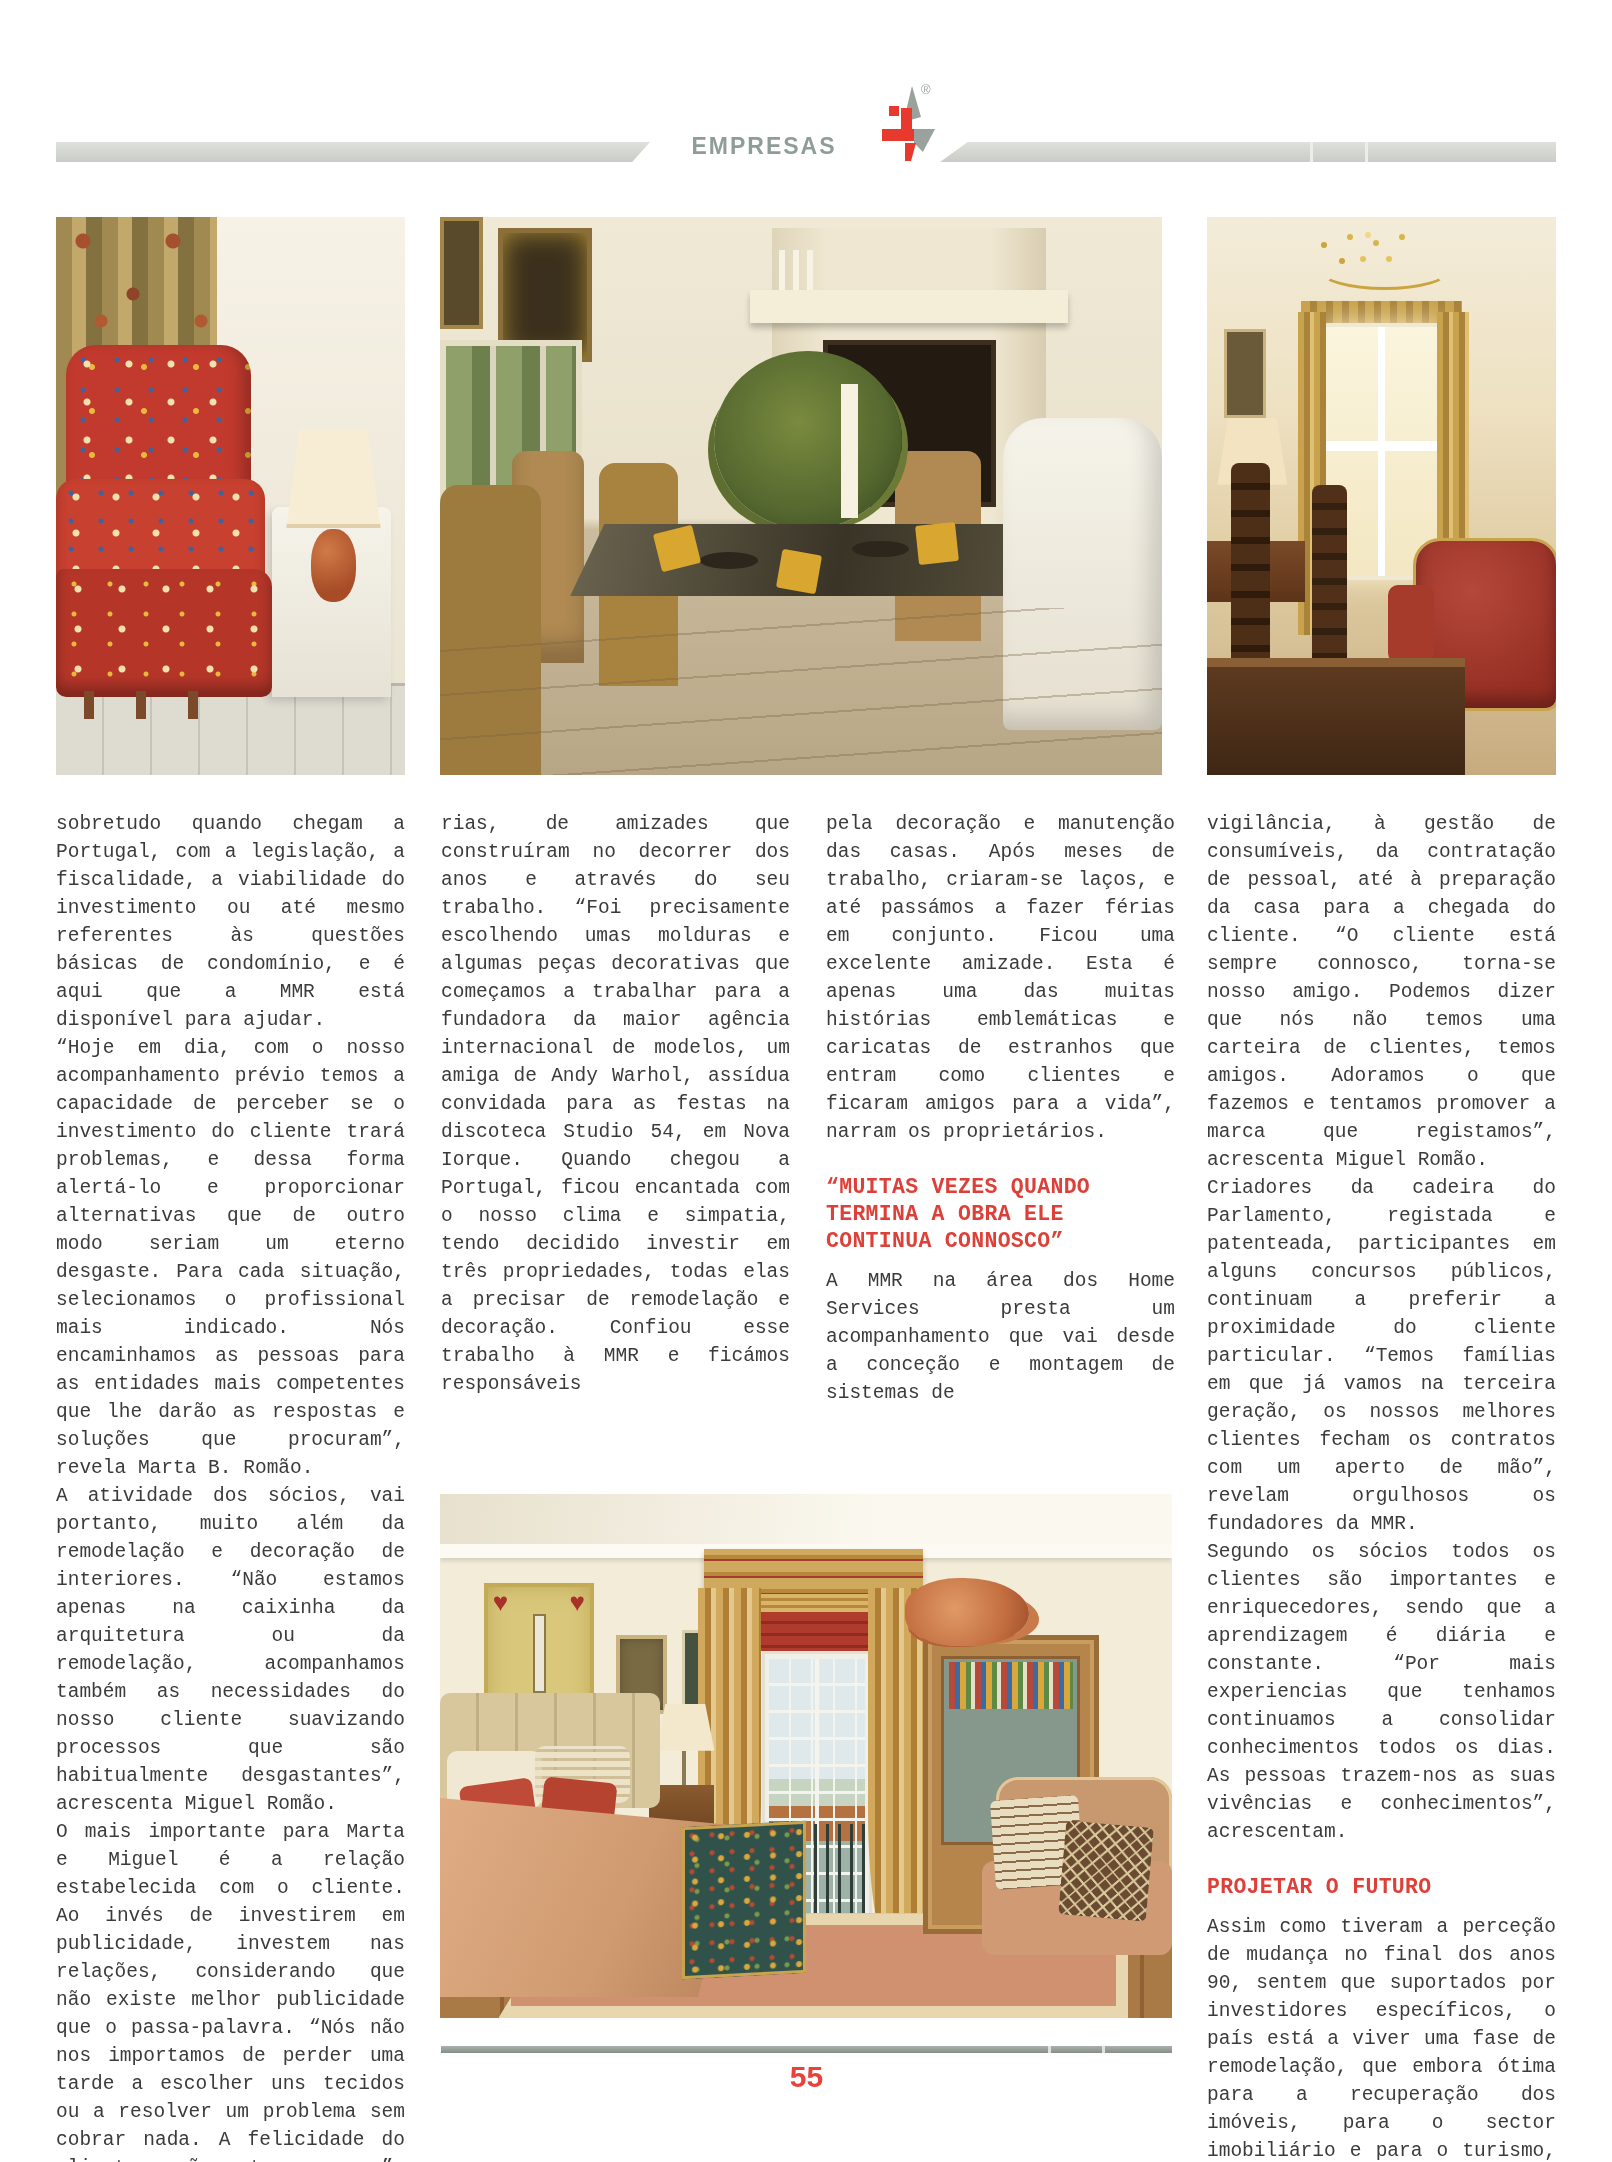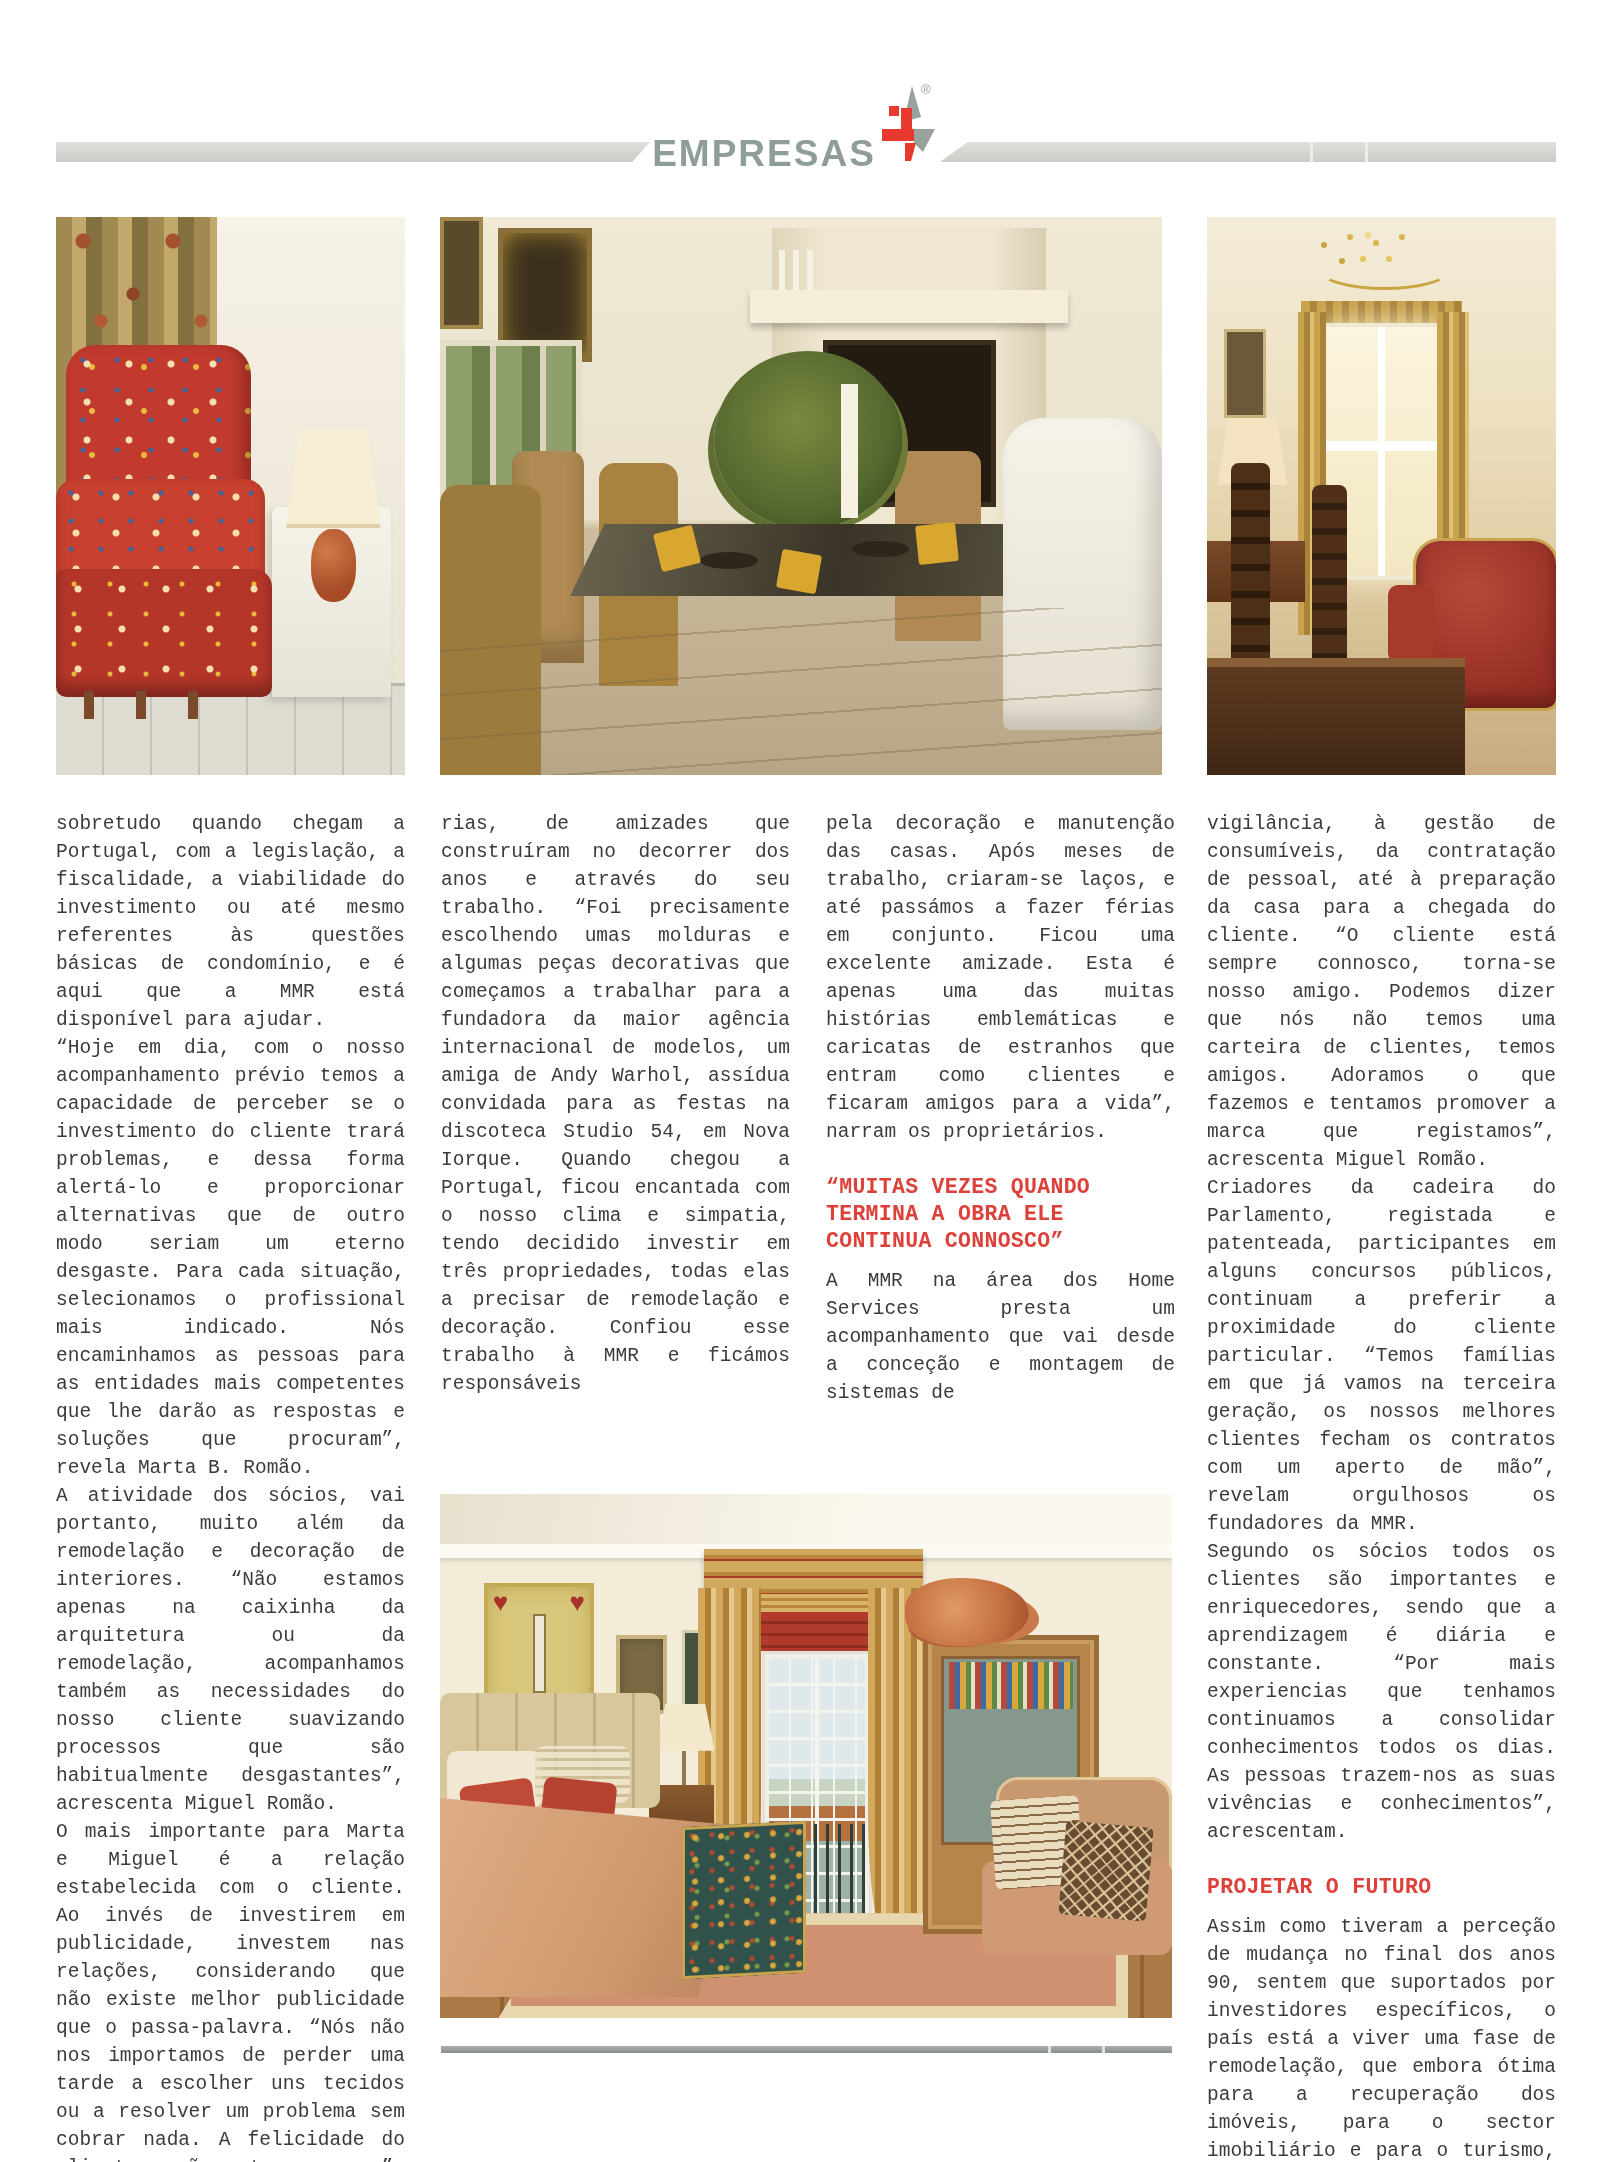--- a/index.html
+++ b/index.html
@@ -12,21 +12,21 @@
   html,body{margin:0;padding:0;background:#fff;}
   .page{position:relative;width:1612px;height:2162px;margin:0 auto;background:#fff;
         font-family:"Liberation Sans",sans-serif;color:var(--ink);overflow:hidden;}
 
   
   .h-bar{position:absolute;top:142px;height:20px;background:linear-gradient(#dee0db,#caccc7);}
   .h-bar.left{left:56px;width:594px;clip-path:polygon(0 0,100% 0,97% 100%,0 100%);}
   .h-bar.right{left:940px;width:616px;clip-path:polygon(4.5% 0,100% 0,100% 100%,0 100%);}
   .h-notch{position:absolute;top:0;width:3px;height:100%;background:#eceeea;}
   .masthead-title{position:absolute;left:648px;top:133px;width:232px;text-align:center;
-        font-size:37px;font-weight:bold;letter-spacing:2px;color:var(--brand);}
+        font-size:23px;font-weight:bold;letter-spacing:2px;color:var(--brand);}
   .logo{position:absolute;left:874px;top:86px;width:62px;height:82px;}
   .logo div{position:absolute;}
   .lg-leaf{left:27px;top:0;width:20px;height:36px;background:#99a29c;clip-path:polygon(12% 100%,55% 0,100% 86%);}
   .lg-sq{left:15px;top:20px;width:10px;height:10px;background:var(--logo-red);}
   .lg-v{left:27px;top:22px;width:11px;height:33px;background:var(--logo-red);}
   .lg-h{left:8px;top:43px;width:47px;height:12px;background:var(--logo-red);}
   .lg-swoosh{left:40px;top:43px;width:21px;height:23px;background:#99a29c;clip-path:polygon(0 0,100% 0,42% 100%,0 60%);}
   .lg-tail{left:31px;top:57px;width:11px;height:18px;background:var(--logo-red);clip-path:polygon(0 0,100% 0,55% 100%,0 100%);}
   .lg-reg{left:47px;top:-4px;font-size:13px;color:#99a29c;}
 
@@ -388,14 +388,15 @@
     <div class="bd-settee"></div>
     <div class="bd-setteecush"></div>
     <div class="bd-tap1"></div>
     <div class="bd-tap2"></div>
   </figure>
 
   <div class="f-bar">
     <div class="f-notch" style="left:607px"></div>
     <div class="f-notch" style="left:661px"></div>
   </div>
+  <div class="f-num">55</div>
 
 </div>
 
 </body></html>

